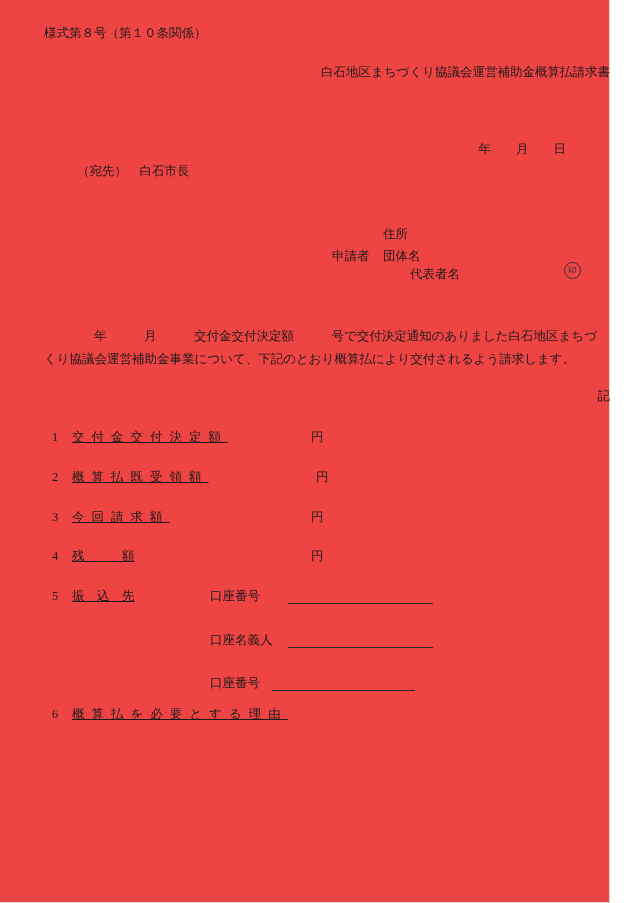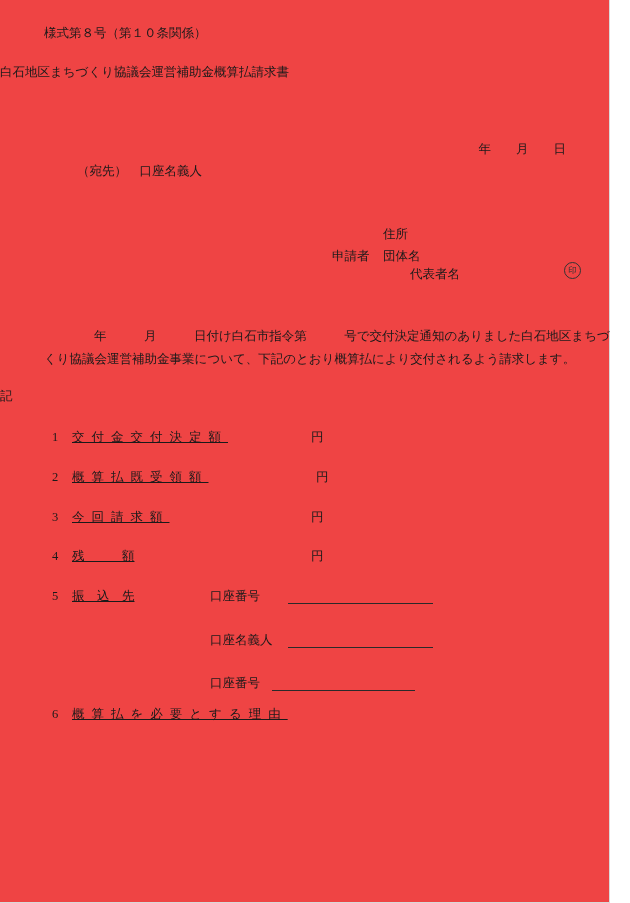--- a/index.html
+++ b/index.html
@@ -9,21 +9,21 @@
     height: 903px;
     background: #ef4444;
     box-shadow: inset -1px -1px 0 #d9d9d9;
     font-family: "Liberation Serif", "DejaVu Serif", serif;
     font-size: 12.5px;
     color: #1a1a1a;
     line-height: 1.25;
     overflow: hidden;
   }
   .abs { position: absolute; white-space: pre; }
-  .centered { left: 0; width: 100%; text-align: left; }
+  .centered { left: 0; width: 100%; text-align: right; }
   .row { position: absolute; left: 0; width: 100%; height: 16px; }
   .row .no   { position: absolute; left: 52px; }
   .row .lbl  { position: absolute; left: 72px; text-decoration: underline; }
   .row .yen  { position: absolute; }
   .spread { letter-spacing: 7px; }
   .bank-lbl { position: absolute; left: 210px; }
   .uline { position: absolute; height: 1px; background: #2a2a2a; }
   .seal {
     position: absolute;
     left: 564px; top: 262px;
@@ -38,31 +38,31 @@
 <body>
 
 <div id="page">
 
   <div class="abs" style="left:44px; top:26px;">様式第８号（第１０条関係）</div>
 
   <div class="abs centered" style="top:65px;">白石地区まちづくり協議会運営補助金概算払請求書</div>
 
   <div class="abs" style="right:44px; top:129px;margin-top:13px;">年　　月　　日</div>
 
-  <div class="abs" style="left:77px; top:164px;">（宛先）　口座名義人</div>
+  <div class="abs" style="left:77px; top:164px;">（宛先）　白石市長</div>
 
   <div class="abs" style="left:383px; top:227px;">住所</div>
   <div class="abs" style="left:332px; top:249px;">申請者</div>
   <div class="abs" style="left:383px; top:249px;">団体名</div>
   <div class="abs" style="left:383px; top:267px;margin-left:27px;">代表者名</div>
   <div class="seal">
     <span>印</span>
   </div>
 
-  <div class="abs" style="left:44px; top:329px;">　　　　年　　　月　　　日付け白石市指令第　　　号で交付決定通知のありました白石地区まちづ</div>
+  <div class="abs" style="left:44px; top:329px;">　　　　年　　　月　　　交付金交付決定額　　　号で交付決定通知のありました白石地区まちづ</div>
   <div class="abs" style="left:44px; top:352px;">くり協議会運営補助金事業について、下記のとおり概算払により交付されるよう請求します。</div>
 
   <div class="abs centered" style="top:389px;">記</div>
 
   <div class="row" style="top:430px;">
     <span class="no">1</span>
     <span class="lbl spread">交付金交付決定額</span>
     <span class="yen" style="left:311px;">円</span>
   </div>
 

